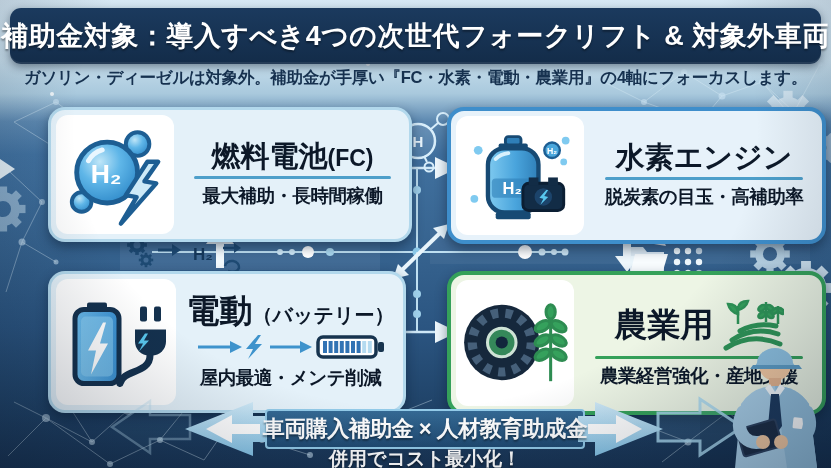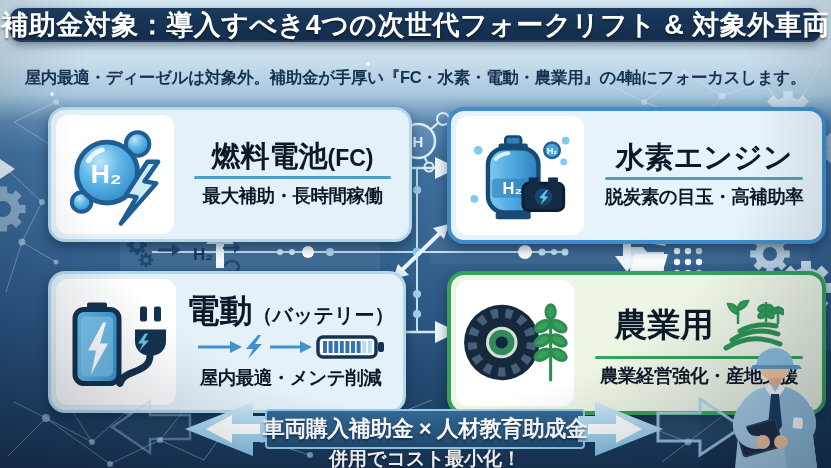--- a/index.html
+++ b/index.html
@@ -4,21 +4,21 @@
 <style>
   html,body{margin:0;padding:0;background:#0e2138;}
   .canvas{
     position:relative;width:831px;height:468px;overflow:hidden;
     font-family:"Liberation Sans","DejaVu Sans",sans-serif;
     background:linear-gradient(180deg,#d6e8f4 0%,#c7deec 13%,#a9c9dd 20%,#5c88b0 26%,#41719f 33%,#376490 52%,#2b5581 70%,#21456b 85%,#183353 100%);
   }
   .layer{position:absolute;inset:0;pointer-events:none;}
   
   .header-bar{
-    position:absolute;left:10px;top:8px;width:811px;height:34px;
+    position:absolute;left:10px;top:8px;width:811px;height:56px;
     background:linear-gradient(180deg,#1b3a5e,#132c49);
     border-radius:11px;display:flex;align-items:center;justify-content:center;
     box-shadow:0 3px 8px rgba(8,22,40,.45), inset 0 -2px 0 rgba(255,255,255,.08);
   }
   .header-title{color:#fff;font-size:27px;font-weight:bold;white-space:nowrap;letter-spacing:.5px;text-shadow:0 2px 2px rgba(0,0,0,.35);}
   .subtitle{
     position:absolute;left:0;top:67px;width:831px;text-align:center;
     color:#16314f;font-size:16.5px;font-weight:bold;white-space:nowrap;letter-spacing:-.3px;
   }
   
@@ -432,15 +432,15 @@
       <path d="M94,80 q6,14 -2,24 q-8,8 -22,6" stroke="#93bfdc" stroke-width="13" fill="none" stroke-linecap="round"></path>
       <circle cx="68" cy="110" r="7" fill="#f3c9a2"></circle>
     </g>
   </svg>
 
   <div class="layer" style="background:radial-gradient(ellipse at 50% 28%, rgba(0,0,0,0) 58%, rgba(8,20,38,0.32) 100%);"></div>
 
   <div class="header-bar">
     <div class="header-title">補助金対象：導入すべき4つの次世代フォークリフト &amp; 対象外車両</div>
   </div>
-  <div class="subtitle">屋内最適・ディーゼルは対象外。補助金が手厚い『FC・水素・電動・農業用』の4軸にフォーカスします。</div>
+  <div class="subtitle">ガソリン・ディーゼルは対象外。補助金が手厚い『FC・水素・電動・農業用』の4軸にフォーカスします。</div>
 
 </div>
 
 </body></html>

